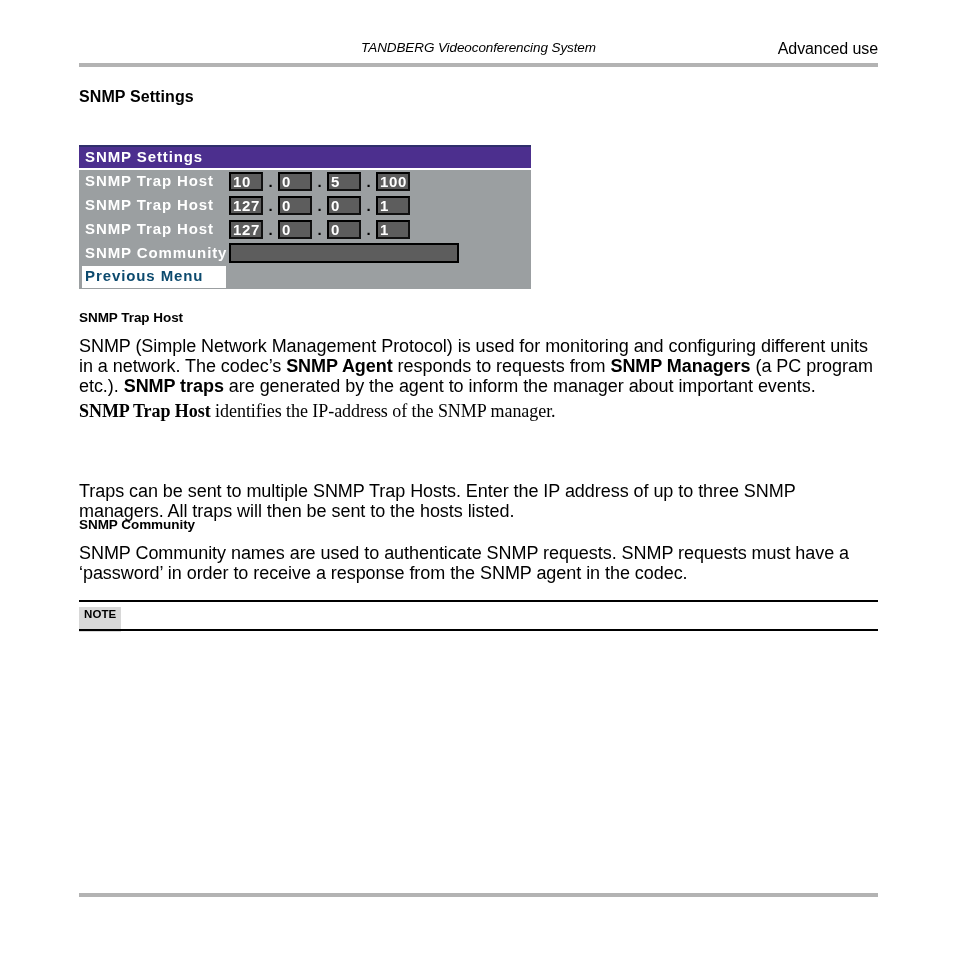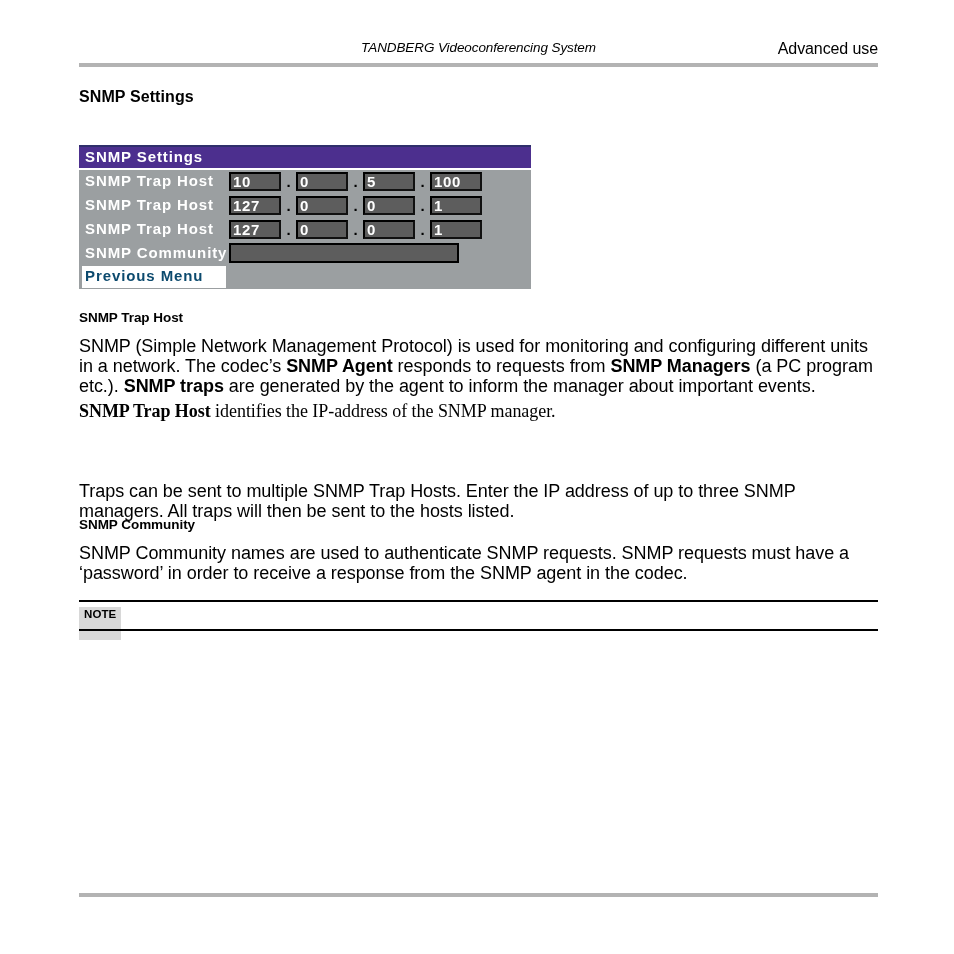--- a/index.html
+++ b/index.html
@@ -114,21 +114,21 @@
 
   .osd-ipgroup {
     position: absolute;
     left: 150px;
     top: 1px;
     height: 21px;
     display: flex;
     align-items: center;
   }
   .osd-field {
-    width: 52px;
+    width: 34px;
     height: 19px;
     background: #5d5d5d;
     border: 2px solid #000000;
     border-right-color: #111111;
     border-bottom-color: #111111;
     box-sizing: border-box;
     position: relative;
     text-align: center;
   }
   .osd-field .fv {
@@ -219,21 +219,21 @@
     top: 629px;
     width: 799px;
     height: 2px;
     background: #000000;
   }
   .note-badge {
     position: absolute;
     left: 79px;
     top: 607px;
     background: #d8d8d8;
-    padding: 1px 5px 20px 5px;
+    padding: 1px 5px 12px 5px;
     font-size: 11.5px;
     font-weight: bold;
     letter-spacing: 0.1px;
   }
   .note-text {
     position: absolute;
     left: 128px;
     top: 608px;
     font-size: 13px;
     font-variant: small-caps;

